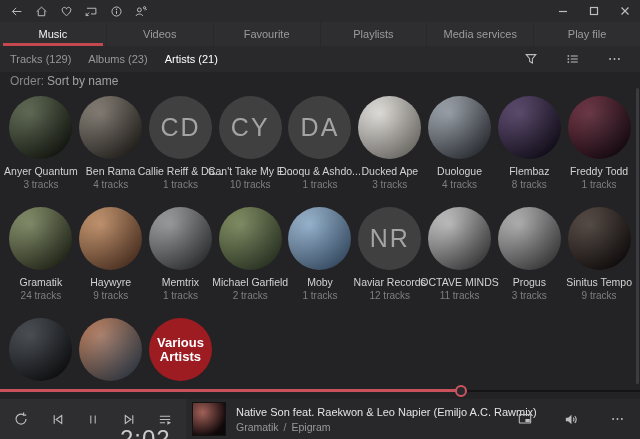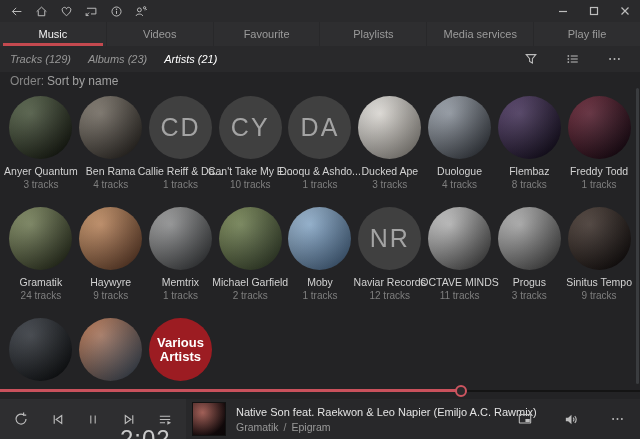--- a/index.html
+++ b/index.html
@@ -9,30 +9,30 @@
   
   .titlebar{position:absolute;top:0;left:0;right:0;height:22px;background:#2a2a2c;display:flex;align-items:center;}
   .nav-icons{display:flex;align-items:center;gap:11px;padding-left:9px;}
   .nav-icons .icn{width:14px;height:14px;display:flex;align-items:center;justify-content:center;}
   .icn svg{display:block;}
   .app-title{position:absolute;left:50%;transform:translateX(-50%);font-size:11px;color:#cfcfcf;margin-top:48px;}
   .win-controls{margin-left:auto;display:flex;height:22px;}
   .win-btn{width:31px;height:22px;display:flex;align-items:center;justify-content:center;}
 
   
-  .tabbar{position:absolute;top:22px;left:0;right:0;height:24px;background:#2e2e30;display:flex;}
+  .tabbar{position:absolute;top:22px;left:0;right:0;height:24px;background:#2e2e30;display:flex;justify-content:center;}
   .tab{flex:1;position:relative;display:flex;align-items:center;justify-content:center;
        font-size:11px;color:#9b9b9b;border-left:1px solid #28282a;box-sizing:border-box;cursor:default;}
   .tab:first-child{border-left:none;}
   .tab.active{color:#f2f2f2;}
   .tab-underline{position:absolute;left:3px;right:3px;bottom:0;height:3px;background:#c4494f;}
 
   
   .subtabs{position:absolute;top:46px;left:0;right:0;height:26px;background:#29292b;
-           display:flex;align-items:center;padding:0 10px;gap:17px;font-size:11px;box-sizing:border-box;font-style:italic;}
+           display:flex;align-items:center;padding:0 10px;gap:17px;font-size:11px;box-sizing:border-box;}
   .subtab{color:#979797;}
   .subtab.active{color:#ffffff;}
   .subtab-actions{margin-left:auto;display:flex;align-items:center;gap:27px;padding-right:8px;}
 
   .order-row{position:absolute;top:74px;left:10px;font-size:12px;color:#868686;}
   .order-row .order-value{color:#a0a0a0;margin-left:3px;}
 
   
   .grid{position:absolute;top:88px;left:0;right:0;height:297px;overflow:hidden;
         display:grid;grid-template-columns:repeat(9,1fr);grid-auto-rows:111px;padding:8px 6px 0;box-sizing:border-box;}

